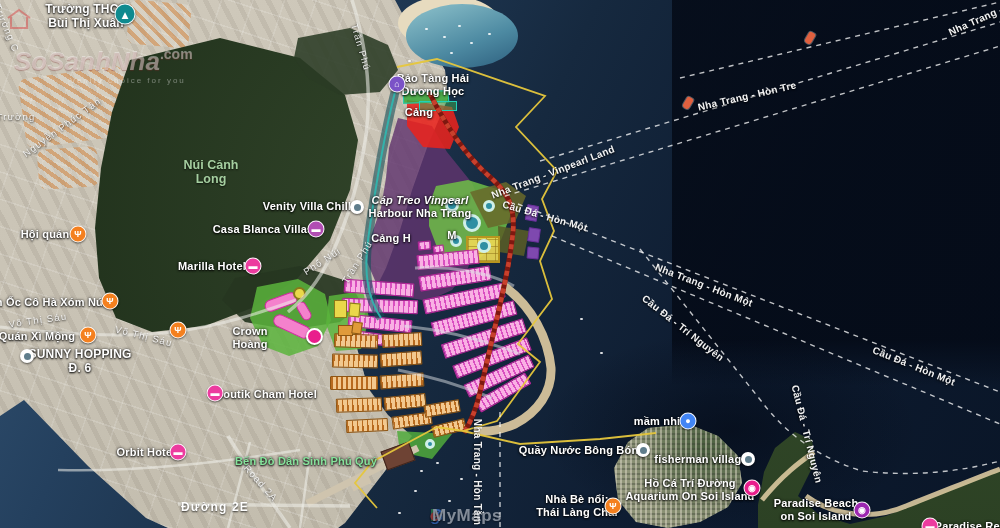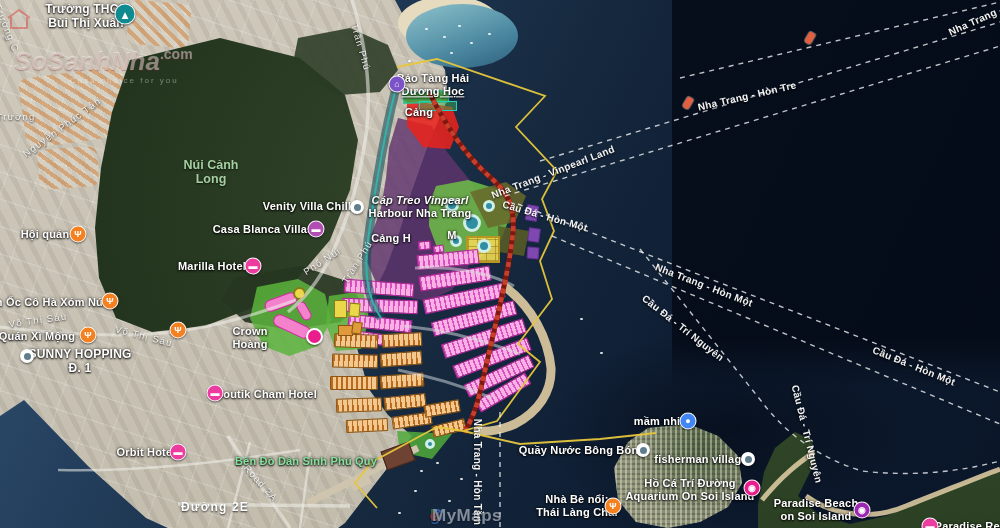--- a/index.html
+++ b/index.html
@@ -219,21 +219,21 @@
       <path d="M552,236 L1000,424"></path>
       <path d="M640,249 L762,402 Q800,452 862,471 Q932,479 1000,461"></path>
       <path d="M500,412 L500,528"></path>
     </g>
   </svg>
 
   <svg class="wm-house" viewBox="0 0 26 22">
     <path d="M2 10 L13 2 L24 10 M5 9 V20 H21 V9" fill="none" stroke="#d84848" stroke-width="2"></path>
   </svg>
   <div class="wm"><span style="position:static">SoSanhNha</span><span class="suf">.com</span></div>
-  <div class="wm-tag">Casa choice for you</div>
+  <div class="wm-tag">Venity choice for you</div>
   <div class="gattr" id="gattr">
       <span style="color: rgb(66, 133, 244);">G</span>
       <span style="color: rgb(234, 67, 53);">o</span>
       <span style="color: rgb(251, 188, 5);">o</span>
       <span style="color: rgb(66, 133, 244);">g</span>
       <span style="color: rgb(52, 168, 83);">l</span>
       <span style="color: rgb(234, 67, 53);">e</span>
       <span class="prod">MyMaps</span>
     </div>
 <div class="poi-icon" style="left: 125px; top: 14px; width: 21px; height: 21px; font-size: 12px; background: rgb(15, 138, 143);">
@@ -241,21 +241,21 @@
     </div>
     <div class="poi-label" style="left: 86px; top: 17px; font-size: 12px;">
       <div style="position: static;">Trường THCS</div>
       <div style="position: static;">Bùi Thị Xuân</div>
     </div>
     <div class="poi-icon" style="left: 397px; top: 84px; width: 17px; height: 17px; font-size: 9px; background: rgb(123, 82, 199);">
       <i class="g">⌂</i>
     </div>
     <div class="poi-label" style="left: 433px; top: 85px;">
       <div style="position: static;">Bảo Tàng Hải</div>
-      <div style="position: static; text-decoration: underline;">Dương Học</div>
+      <div style="position: static;">Dương Học</div>
     </div>
     <div class="poi-label" style="left: 399px; top: 112px; margin-left: 20px;">
       <div style="position: static;">Cảng</div>
     </div>
     <div class="poi-label" style="left: 420px; top: 207px;">
       <div style="position: static; font-style: italic;">Cáp Treo Vinpearl</div>
       <div style="position: static;">Harbour Nha Trang</div>
     </div>
     <div class="poi-label" style="left: 391px; top: 238px; text-align: right;">
       <div style="position: static;">Cảng H</div>
@@ -300,21 +300,21 @@
       <div style="position: static;">Quán Xì Mộng</div>
     </div>
     <div class="poi-icon" style="left: 178px; top: 330px; width: 17px; height: 17px; font-size: 9px; background: rgb(244, 128, 31);">
       <i class="g">Ψ</i>
     </div>
     <div class="poi-icon dot" style="left: 27px; top: 356px; width: 14px; height: 14px; font-size: 8px;">
       <i class="dotc"></i>
     </div>
     <div class="poi-label" style="left: 80px; top: 362px; font-size: 12px;">
       <div style="position: static;">SUNNY HOPPING</div>
-      <div style="position: static;">Đ. 1</div>
+      <div style="position: static;">Đ. 6</div>
     </div>
     <div class="poi-label" style="left: 250px; top: 338px;">
       <div style="position: static;">Crown</div>
       <div style="position: static;">Hoàng</div>
     </div>
     <div class="poi-icon" style="left: 215px; top: 393px; width: 17px; height: 17px; font-size: 9px; background: rgb(236, 60, 159);">
       <i class="g">▬</i>
     </div>
     <div class="poi-label" style="left: 266px; top: 394px;">
       <div style="position: static;">Boutik Cham Hotel</div>

